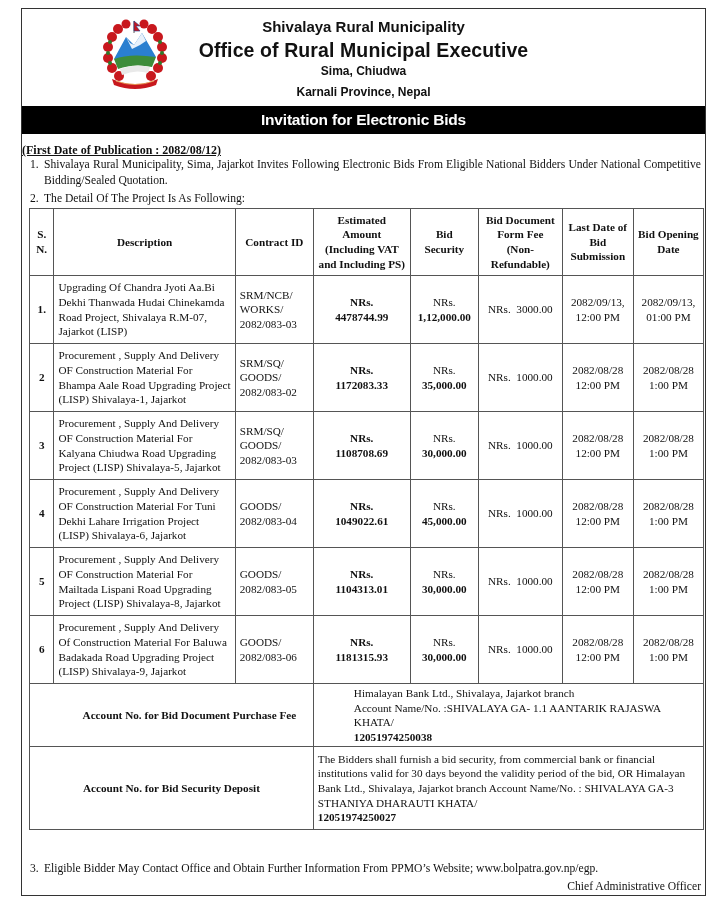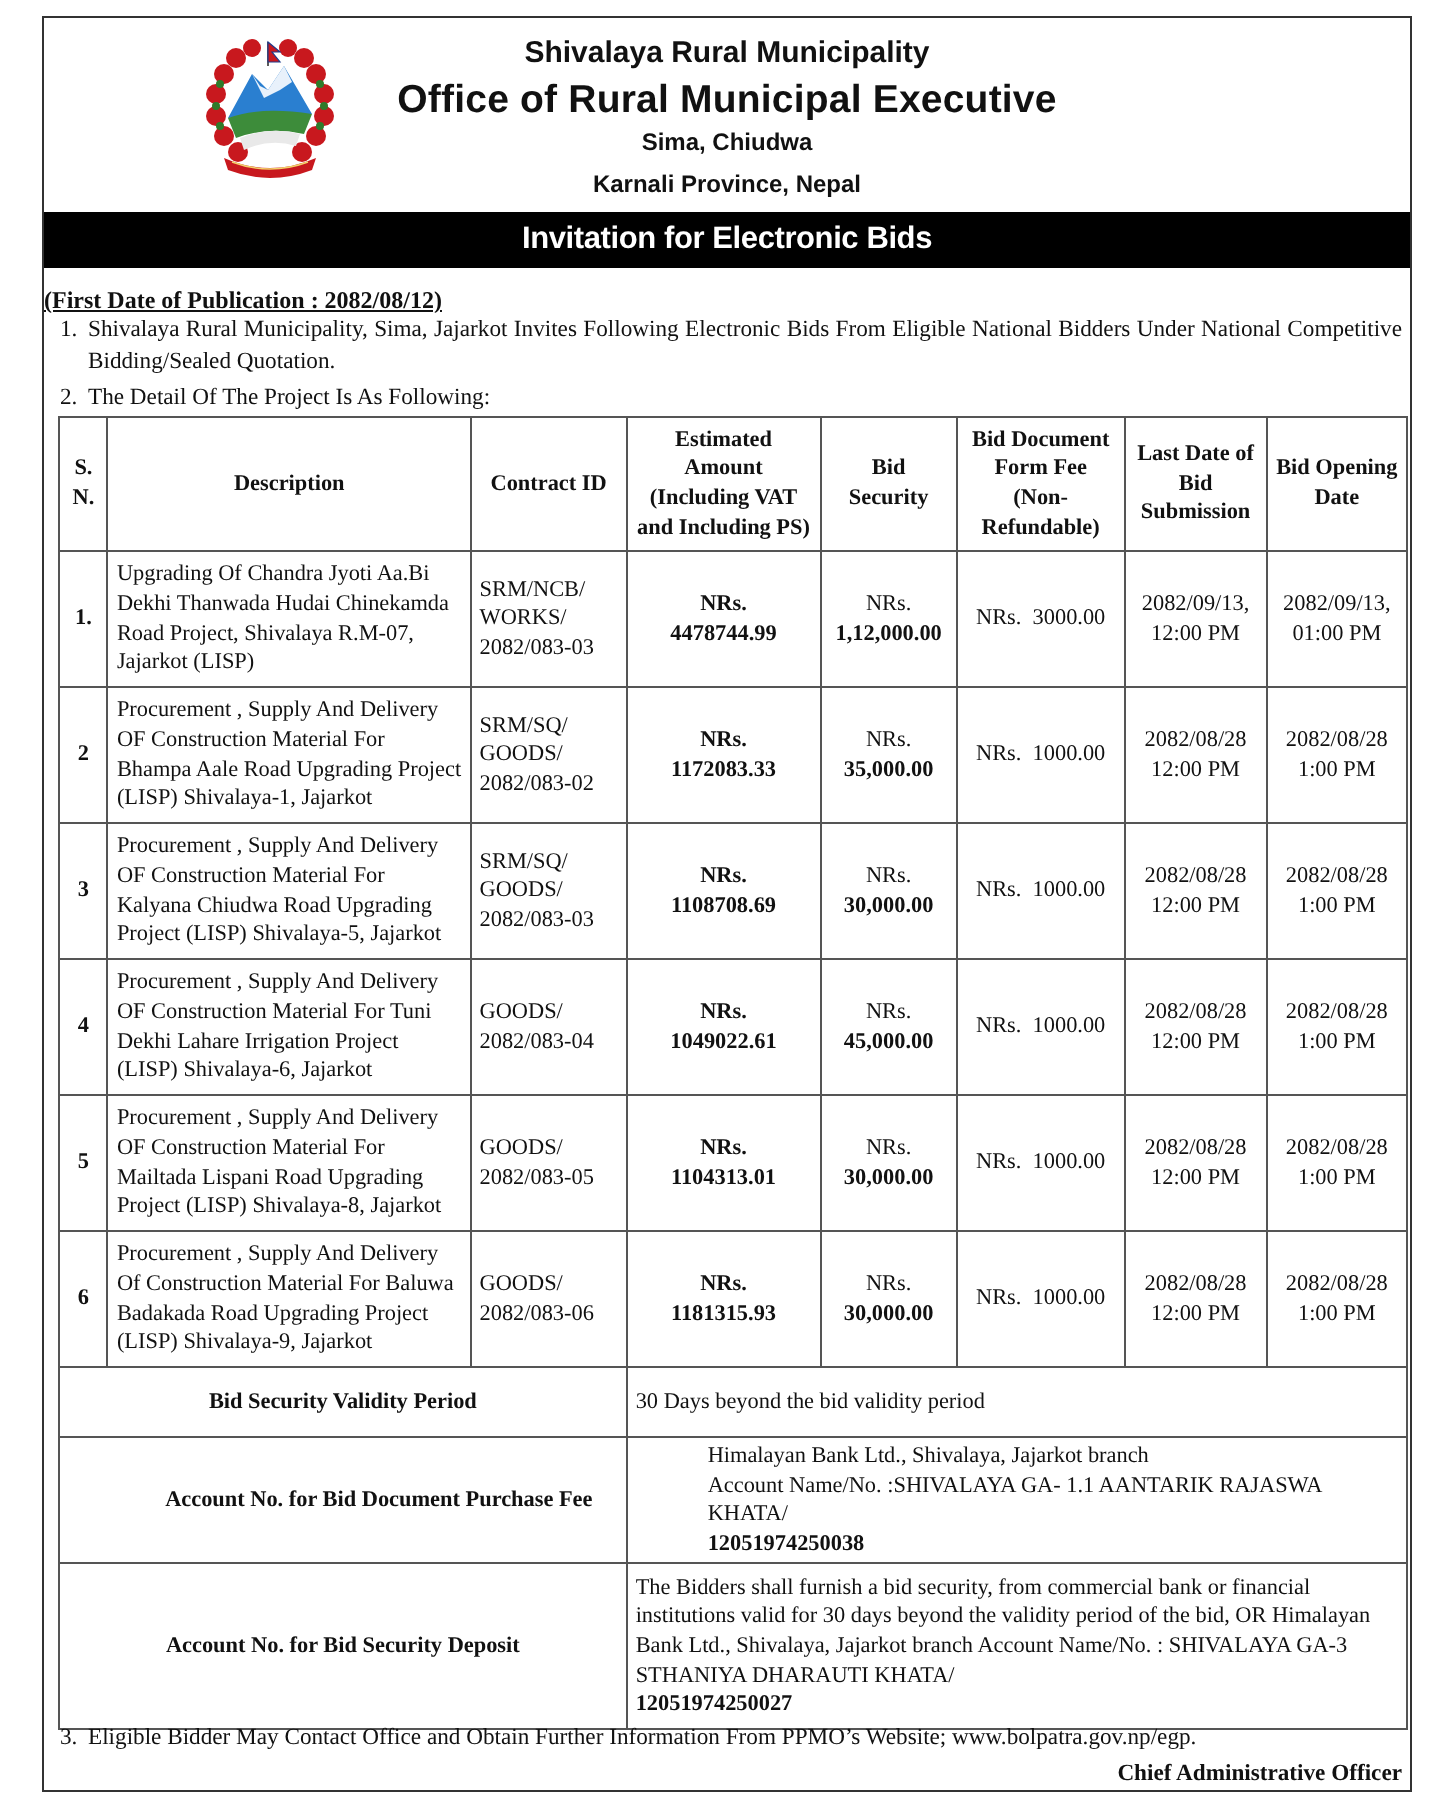--- a/index.html
+++ b/index.html
@@ -44,21 +44,21 @@
   .c-fee { width: 76px; text-align: center; }
   .c-last { width: 63px; text-align: center; }
   .c-open { width: 62px; text-align: center; }
   .bold { font-weight: bold; }
   td.info-label { text-align: center; font-weight: bold; }
   td.info-val { text-align: left; }
   tr.info1 td { height: 30px; }
   tr.info2 td { height: 46px; padding-left: 40px; }
   tr.info3 td { height: 78px; }
   .signoff {
-    position: absolute; right: 4px; top: 871px; font-family: "Liberation Serif", serif; font-weight: bold; font-size: 11.6px;
+    position: absolute; right: 4px; top: 871px; font-family: "Liberation Serif", serif; font-weight: normal; font-size: 11.6px;
   }
 </style>
 </head>
 <body>
 
 <div class="page">
   <div class="header">
     <svg class="emblem" viewBox="0 0 70 76">
       <circle cx="35" cy="36" r="30" fill="#fff"></circle>
       <g fill="#c8181e">
@@ -254,24 +254,20 @@
             <div>2082/08/28</div>
             <div>12:00 PM</div>
           </td>
           <td class="c-open">
             <div>2082/08/28</div>
             <div>1:00 PM</div>
           </td>
         </tr>
       </tbody>
     <tbody>
-      <tr class="info1">
-        <td colspan="3" class="info-label">Bid Security Validity Period</td>
-        <td colspan="5" class="info-val">30 Days beyond the bid validity period</td>
-      </tr>
       <tr class="info2">
         <td colspan="3" class="info-label">Account No. for Bid Document Purchase Fee</td>
         <td colspan="5" class="info-val">
           <div>Himalayan Bank Ltd., Shivalaya, Jajarkot branch</div>
           <div>Account Name/No. :SHIVALAYA GA- 1.1 AANTARIK RAJASWA KHATA/</div>
           <div class="bold">12051974250038</div>
         </td>
       </tr>
       <tr class="info3">
         <td colspan="3" class="info-label">Account No. for Bid Security Deposit</td>

